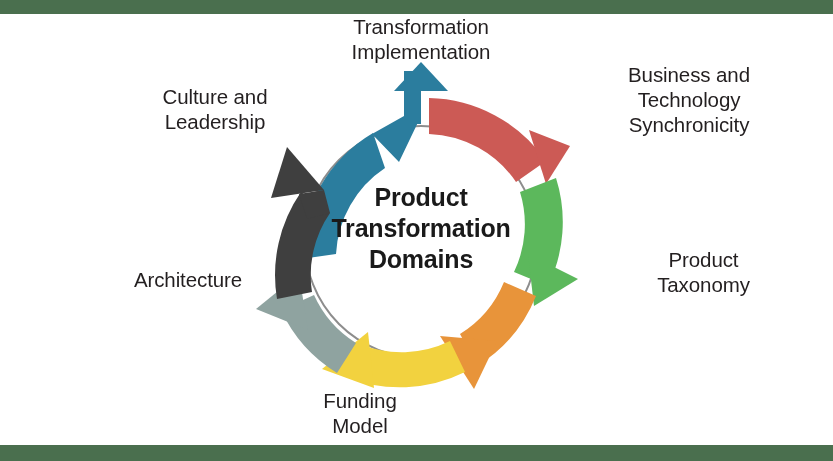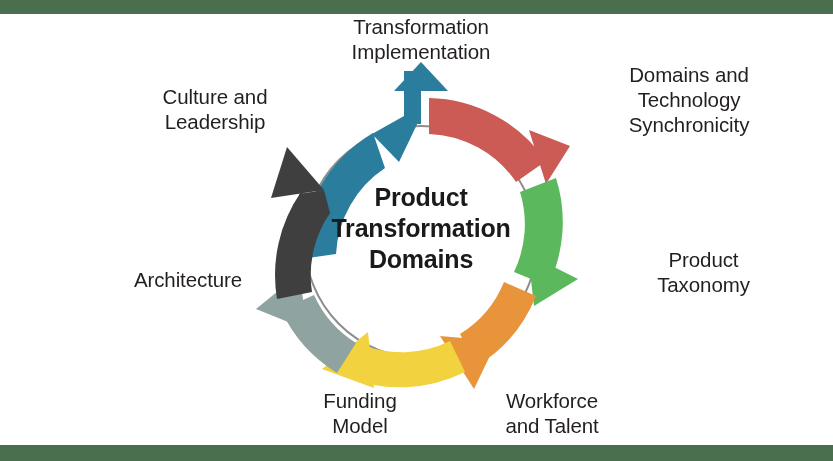--- a/index.html
+++ b/index.html
@@ -150,29 +150,27 @@
 
     </svg>
 
     <div class="center-title" style="left:301px; top:168px; width:240px;">Product
 Transformation
 Domains</div>
 
     <div class="label" style="left:296px; top:0px; width:250px;">Transformation
 Implementation</div>
 
-    <div class="label" style="left:559px; top:48px; width:260px;">Domains and
+    <div class="label" style="left:559px; top:48px; width:260px;">Business and
 Technology
 Synchronicity</div>
 
     <div class="label" style="left:596px; top:233px; width:215px;">Product
 Taxonomy</div>
 
-    <div class="label" style="left:452px; top:374px; width:200px;">Workforce
-and Talent</div>
 
     <div class="label" style="left:270px; top:374px; width:180px;text-align:center;">Funding
 Model</div>
 
     <div class="label" style="left:131px; top:70px; width:168px;">Culture and
 Leadership</div>
 
     <div class="label" style="left:108px; top:253px; width:160px;">Architecture</div>
 
   </div>

